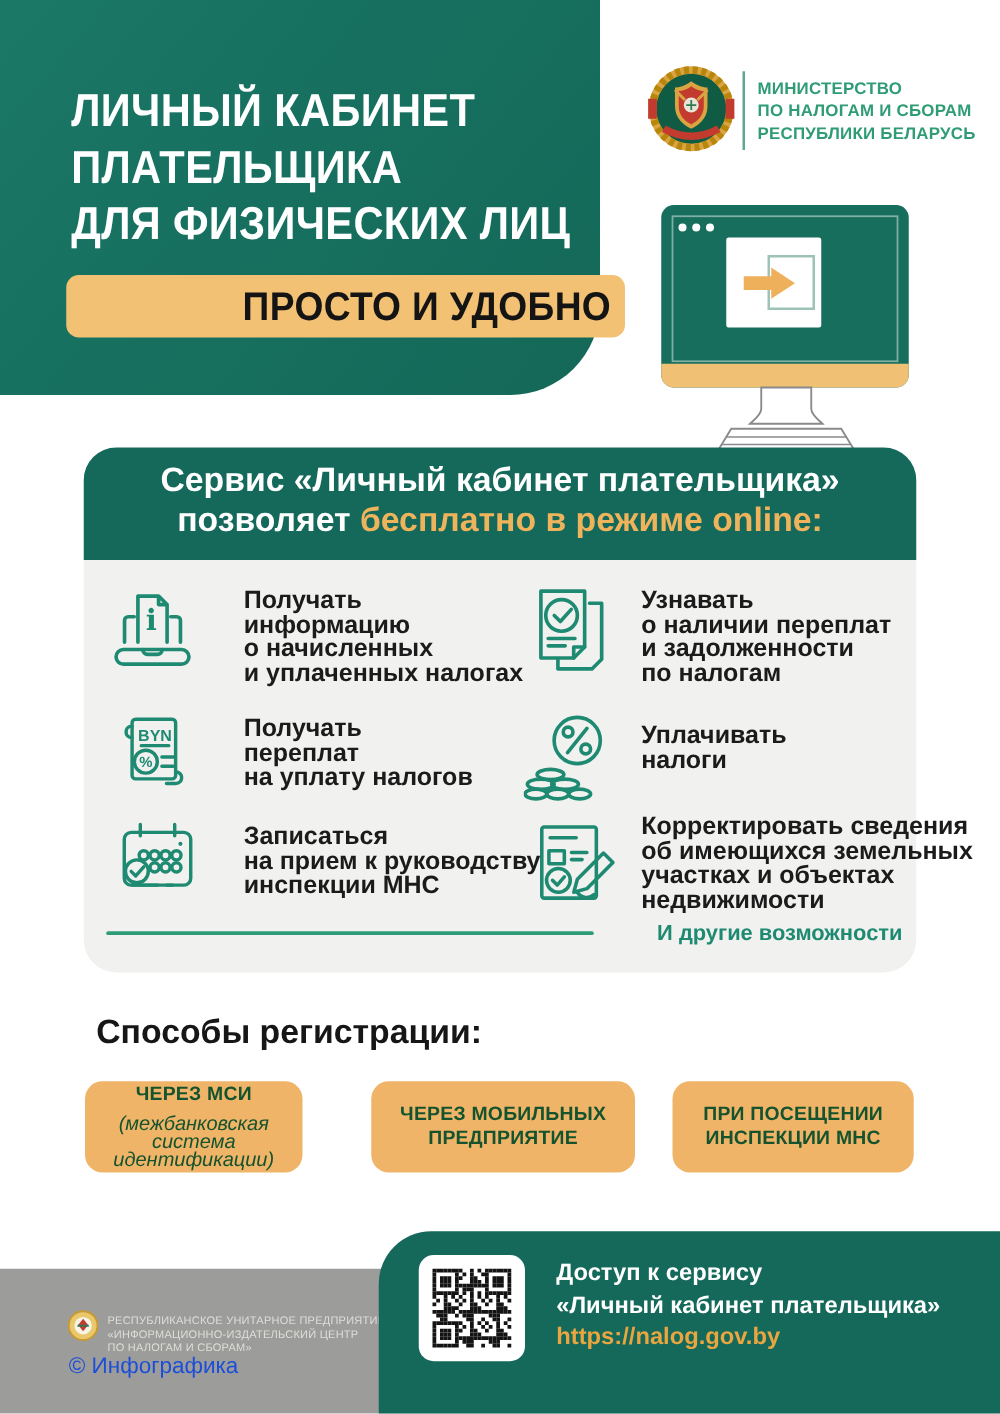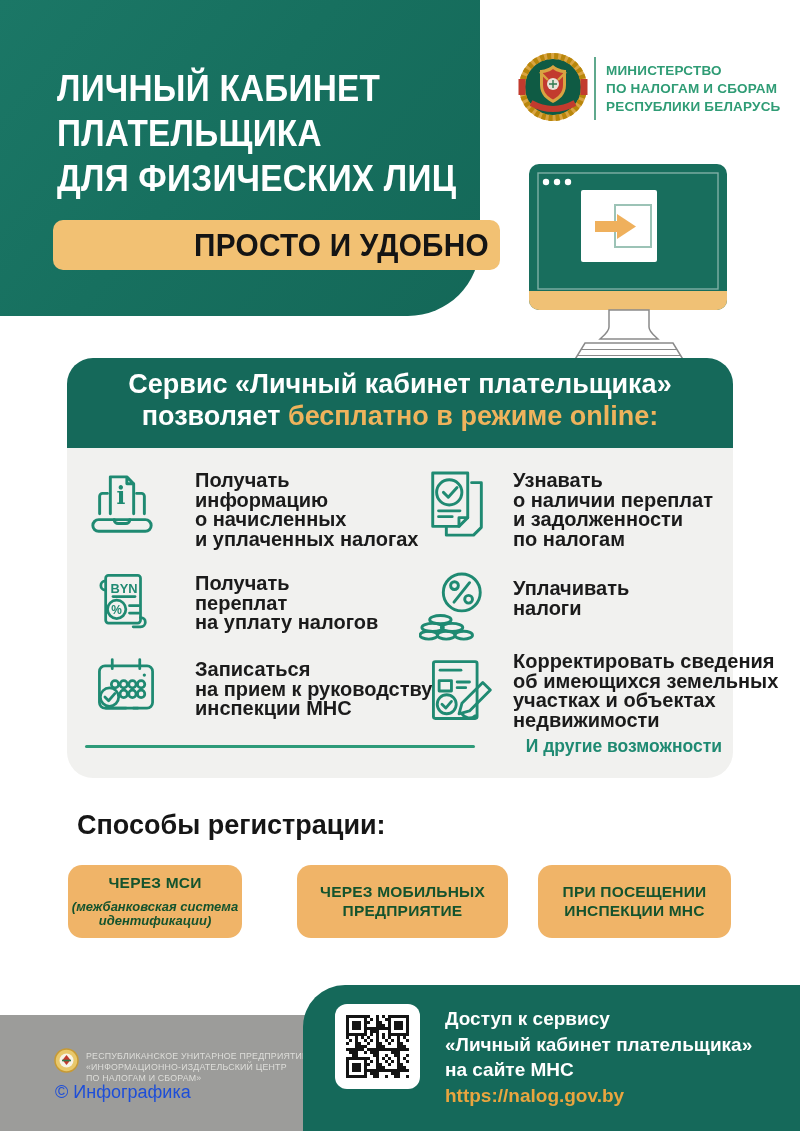--- a/index.html
+++ b/index.html
@@ -37,21 +37,21 @@
   .ftext{position:absolute;font-size:20px;font-weight:700;line-height:19.5px;color:#1b1b1b;white-space:nowrap}
   .ftext span{display:block}
   .card-divider{position:absolute;left:18px;top:297px;width:390px;height:2.5px;background:#2E9B79;border-radius:2px}
   .more-label{position:absolute;right:11px;top:288px;font-size:17.5px;font-weight:700;color:#1F8A72;white-space:nowrap}
 
   
   .reg-heading{position:absolute;left:77px;top:810px;font-size:27px;font-weight:700;color:#161616}
   .regbtn{position:absolute;top:865px;height:73px;background:#F0B468;border-radius:14px;
     display:flex;flex-direction:column;align-items:center;justify-content:center;text-align:center;color:#14532d}
   .regbtn .bt{font-size:15.5px;font-weight:700;line-height:18.5px;letter-spacing:.2px}
-  .regbtn .bs{font-size:13px;font-style:italic;font-weight:700;line-height:14.5px;margin-top:7px}
+  .regbtn .bs{font-size:16px;font-style:italic;font-weight:400;line-height:14.5px;margin-top:7px}
   .regbtn .bt span,.regbtn .bs span{display:block}
   #regbtn-1{left:68px;width:174px}
   #regbtn-2{left:297px;width:211px}
   #regbtn-3{left:538px;width:193px}
 
   
   .gray-bar{position:absolute;left:0;top:1015px;width:800px;height:116px;background:#9C9C9A}
   .copyright{position:absolute;left:55px;top:1082px;color:#1d4ed8;font-size:18px}
   .pub-emblem{position:absolute;left:54px;top:1048px}
   .org-text{position:absolute;left:86px;top:1051px;color:#DEDEDA;font-size:8.8px;line-height:10.8px;letter-spacing:.2px}
@@ -733,17 +733,17 @@
           <b class="d"></b>
           <b class="d"></b>
           <b></b>
           <b></b>
           <b class="d"></b>
         </div>
     </div>
     <div class="access">
       <span>Доступ к сервису</span>
       <span>«Личный кабинет плательщика»</span>
-      <span><span>на сайте МНС </span><a class="url" href="#">https://nalog.gov.by</a></span>
+      <span><a class="url" href="#">https://nalog.gov.by</a></span>
     </div>
   </div>
 
 </div>
 
 </body></html>

